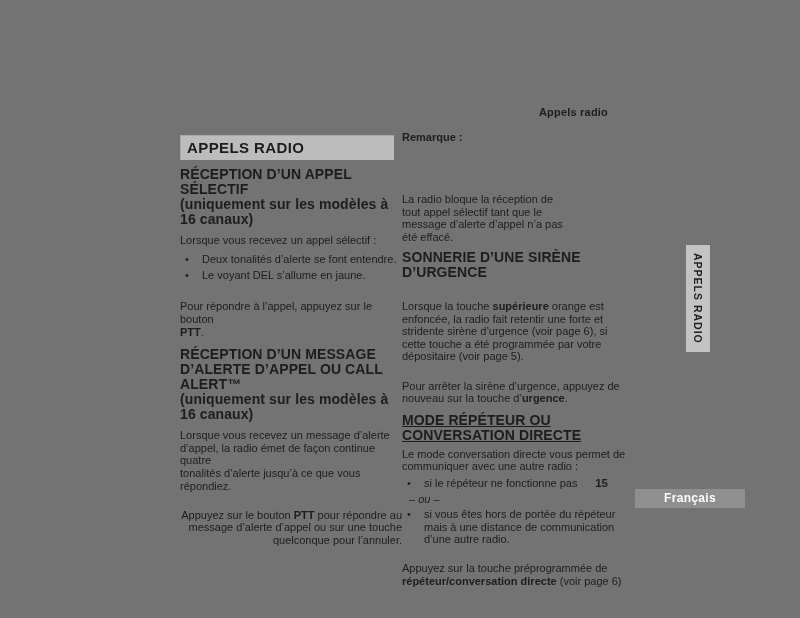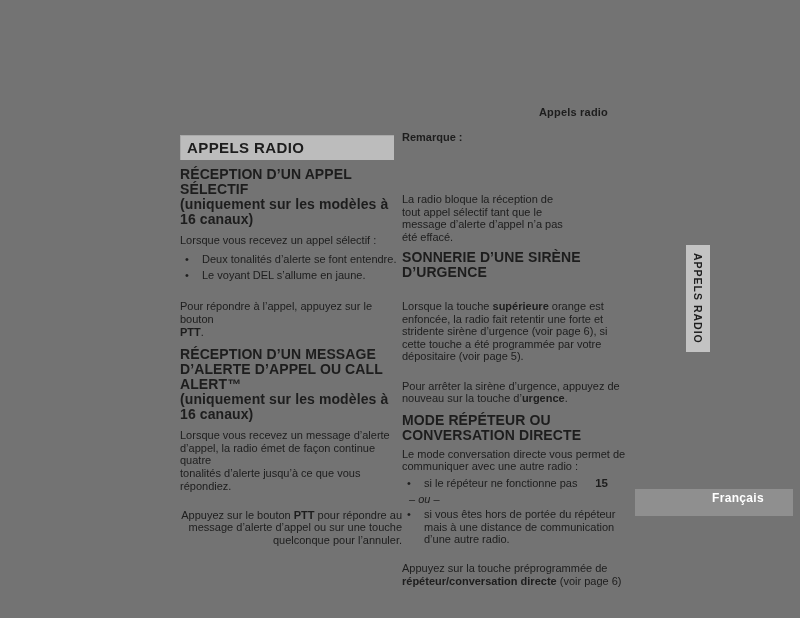--- a/index.html
+++ b/index.html
@@ -48,21 +48,21 @@
   .marker    { flex:0 0 17px; padding-left:5px; }
   .p-lc2     { margin-top:6px; }
   .h2-left   { margin-top:9px; margin-bottom:7px; }
   .p-lc4     { margin-top:4px;text-align:right; }
 
   
   .note       { display:flex; margin-bottom:7px;flex-direction:column; }
   .note-label { flex:0 0 62px; font-weight:700; white-space:nowrap; }
   .h1-right   { margin-bottom:7px; }
   .p-rc2      { margin-top:4px; }
-  .h2-right   { margin-top:8px; margin-bottom:5px; }
+  .h2-right   { margin-top:8px; margin-bottom:5px;text-decoration:underline; }
   .li-r1      { margin-top:4px; }
   .or-sep     { font-style:italic; margin:3px 0 0 7px; }
   .li-r2      { margin-top:3px; }
   .p-rc4      { margin-top:4px; }
 
   
   .side-tab {
     position:absolute; left:686px; top:245px; width:24px; height:107px;
     background:#c3c3c3; display:flex; align-items:center; justify-content:center;
   }
@@ -70,23 +70,23 @@
     writing-mode:vertical-rl; font-size:10.5px; font-weight:700;
     letter-spacing:1px; white-space:nowrap;
   }
 
   .page-number {
     position:absolute; left:578px; top:477px; width:30px;
     text-align:right; font-size:11.5px; font-weight:700;
   }
 
   .footer-lang {
-    position:absolute; left:635px; top:489px; width:110px; height:27px;
+    position:absolute; left:635px; top:489px; width:110px; height:19px;
     background:#8f8f8f; color:#ffffff; font-size:12px; font-weight:700;
-    text-align:center; line-height:19px; letter-spacing:0.3px;padding-left:48px;
+    text-align:center; line-height:19px; letter-spacing:0.3px;
   }
 </style>
 </head>
 <body>
 
 <div class="page">
 
   <div class="running-header">Appels radio</div>
 
   <div class="title-bar">

